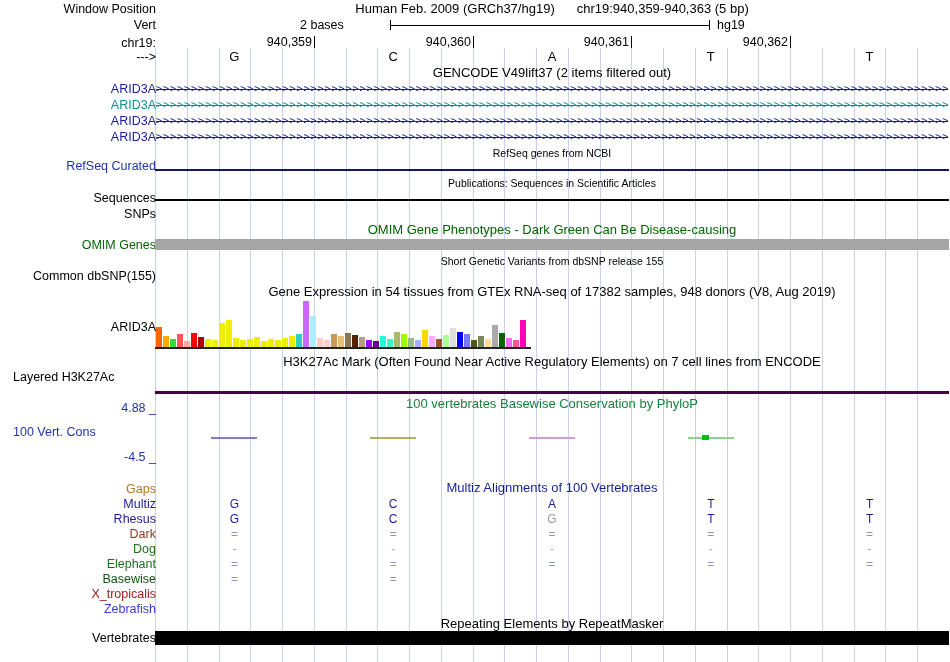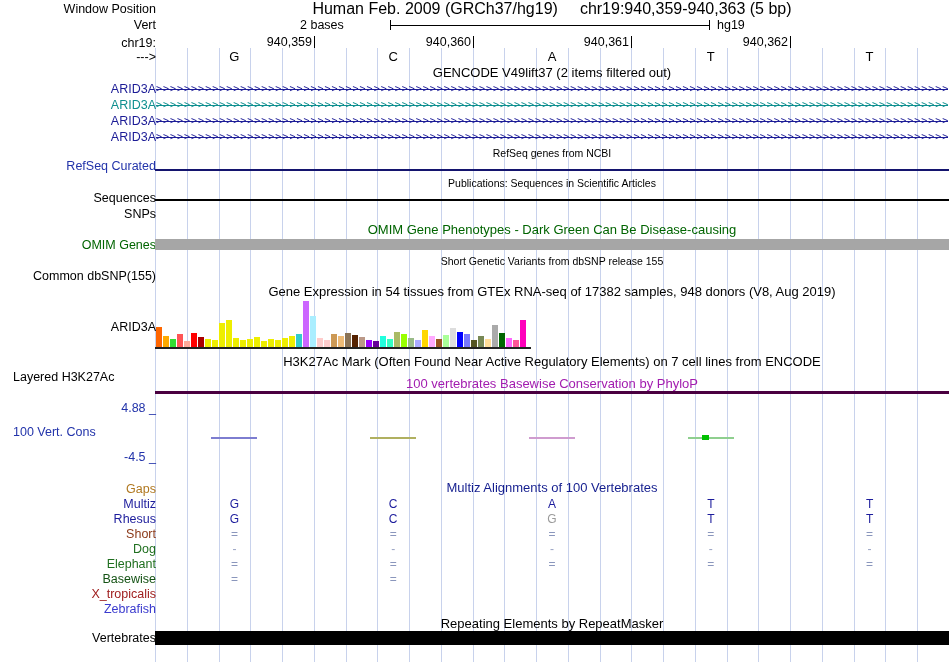--- a/index.html
+++ b/index.html
@@ -3,21 +3,21 @@
 <meta charset="utf-8">
 <style>
   html,body{margin:0;padding:0;background:#fff}
   #root{position:relative;width:950px;height:662px;background:#fff;overflow:hidden;
         font-family:"Liberation Sans","DejaVu Sans",sans-serif;color:#000}
   #grid{position:absolute;left:155px;top:48px;width:794px;height:614px;
         background:repeating-linear-gradient(to right,#c8d2ec 0,#c8d2ec 1px,transparent 1px,transparent 31.76px)}
   .lbl{position:absolute;left:4px;width:152px;text-align:right;font-size:12.5px;line-height:14px;white-space:nowrap}
   .blue{color:#2233aa}
   .ctitle{position:absolute;left:155px;width:794px;text-align:center;font-size:13px;line-height:14px;white-space:nowrap}
-  .ctitle.big{font-size:16px}
+  .ctitle.big{font-size:13px}
   .ctitle.small{font-size:10.5px;line-height:12px}
   .coordnum{position:absolute;width:80px;text-align:right;font-size:12.5px;line-height:13px}
   .coordtick{position:absolute;width:1px;height:12px;background:#000}
   .basecell{position:absolute;width:24px;text-align:center;font-size:13px;line-height:14px}
   .mzcell{position:absolute;width:24px;text-align:center;font-size:12px;line-height:14px}
   .scalebar{position:absolute;left:390px;top:20px;width:318px;height:10px;
             border-left:1px solid #000;border-right:1px solid #000;
             background:linear-gradient(#000,#000) 50% 50%/100% 1px no-repeat}
   .arrowrow{position:absolute;left:156px;width:792px;height:14px;overflow:hidden;white-space:nowrap;
             font-family:"DejaVu Sans Mono",monospace;font-size:10px;line-height:14px;letter-spacing:1px;
@@ -122,21 +122,21 @@
       <div class="gtexbar" style="height: 9px; background: rgb(255, 102, 255);"></div>
       <div class="gtexbar" style="height: 7px; background: rgb(255, 85, 153);"></div>
       <div class="gtexbar" style="height: 27px; background: rgb(255, 0, 187);"></div>
     </div>
   <div style="position:absolute;left:155px;top:347px;width:376px;height:2px;background:#222"></div>
 
   <div class="ctitle" style="top:355px">H3K27Ac Mark (Often Found Near Active Regulatory Elements) on 7 cell lines from ENCODE</div>
   <div style="position:absolute;left:13px;top:370px;font-size:12.5px">Layered H3K27Ac</div>
   <div style="position:absolute;left:155px;top:391px;width:794px;height:3px;background:#4a0040"></div>
 
-  <div class="ctitle" style="top:377px;color:#a21caf">100 vertebrates Basewise Conservation by PhyloP</div>
+  <div class="ctitle" style="top:397px;color:#15803d">100 vertebrates Basewise Conservation by PhyloP</div>
   <div class="lbl blue" style="top:401px">4.88 _</div>
   <div style="position:absolute;left:13px;top:425px;font-size:12.5px;color:#2233aa">100 Vert. Cons</div>
   <div class="lbl blue" style="top:450px">-4.5 _</div>
 
   <div class="ctitle" style="top:481px;color:#151f8f">Multiz Alignments of 100 Vertebrates</div>
 
   <div class="ctitle" style="top:617px">Repeating Elements by RepeatMasker</div>
   <div class="lbl" style="top:631px">Vertebrates</div>
   <div style="position:absolute;left:155px;top:631px;width:794px;height:14px;background:#000"></div>
 <div class="coordnum" style="left: 232px; top: 36px;">940,359</div>
@@ -171,21 +171,21 @@
     <div class="mzcell" style="left: 381.2px; top: 497px; color: rgb(28, 28, 156);">C</div>
     <div class="mzcell" style="left: 540px; top: 497px; color: rgb(28, 28, 156);">A</div>
     <div class="mzcell" style="left: 698.8px; top: 497px; color: rgb(28, 28, 156);">T</div>
     <div class="mzcell" style="left: 857.6px; top: 497px; color: rgb(28, 28, 156);">T</div>
     <div class="lbl" style="top: 512px; color: rgb(28, 28, 156);">Rhesus</div>
     <div class="mzcell" style="left: 222.4px; top: 512px; color: rgb(28, 28, 156);">G</div>
     <div class="mzcell" style="left: 381.2px; top: 512px; color: rgb(28, 28, 156);">C</div>
     <div class="mzcell" style="left: 540px; top: 512px; color: rgb(154, 154, 154);">G</div>
     <div class="mzcell" style="left: 698.8px; top: 512px; color: rgb(28, 28, 156);">T</div>
     <div class="mzcell" style="left: 857.6px; top: 512px; color: rgb(28, 28, 156);">T</div>
-    <div class="lbl" style="top: 527px; color: rgb(139, 58, 26);">Short</div>
+    <div class="lbl" style="top: 527px; color: rgb(139, 58, 26);">Dark</div>
     <div class="mzcell" style="left: 222.4px; top: 527px; color: rgb(138, 150, 188);">=</div>
     <div class="mzcell" style="left: 381.2px; top: 527px; color: rgb(138, 150, 188);">=</div>
     <div class="mzcell" style="left: 540px; top: 527px; color: rgb(138, 150, 188);">=</div>
     <div class="mzcell" style="left: 698.8px; top: 527px; color: rgb(138, 150, 188);">=</div>
     <div class="mzcell" style="left: 857.6px; top: 527px; color: rgb(138, 150, 188);">=</div>
     <div class="lbl" style="top: 542px; color: rgb(31, 111, 31);">Dog</div>
     <div class="mzcell" style="left: 222.4px; top: 542px; color: rgb(154, 164, 196);">-</div>
     <div class="mzcell" style="left: 381.2px; top: 542px; color: rgb(154, 164, 196);">-</div>
     <div class="mzcell" style="left: 540px; top: 542px; color: rgb(154, 164, 196);">-</div>
     <div class="mzcell" style="left: 698.8px; top: 542px; color: rgb(154, 164, 196);">-</div>

